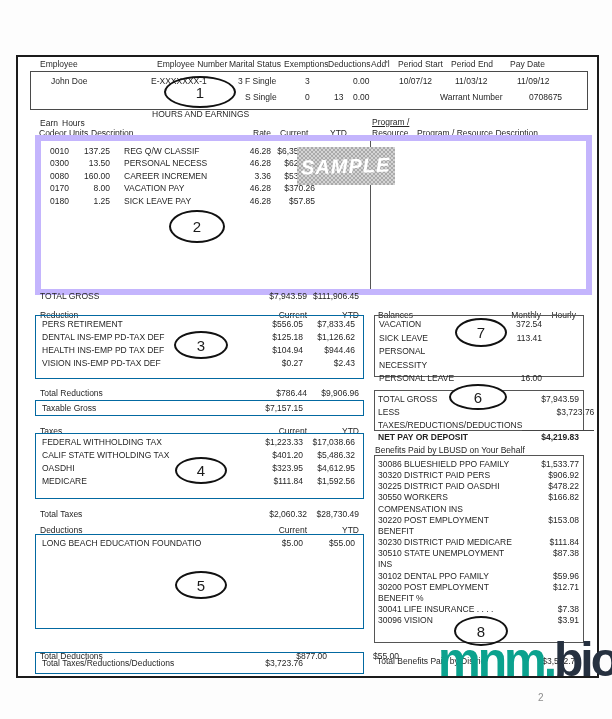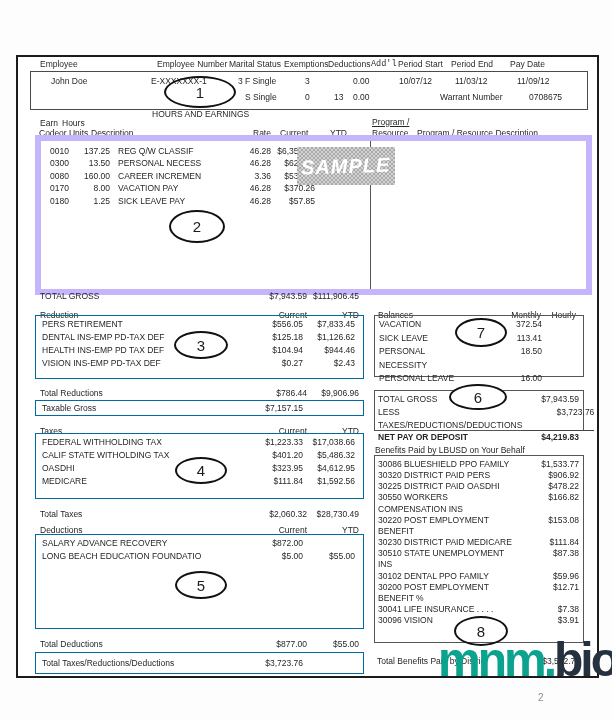--- a/index.html
+++ b/index.html
@@ -7,21 +7,21 @@
           font-family:"Liberation Sans",sans-serif;font-size:8.5px;color:#262626;}
   .frame{position:absolute;left:16px;top:55px;width:579px;height:619px;border:2px solid #1b1b1b;background:#fff;}
   .abs{position:absolute;white-space:nowrap;}
   
   .emp-box{position:absolute;left:12px;top:14px;width:556px;height:37px;border:1px solid #4a4a4a;}
   
   .earn-box{position:absolute;left:17px;top:78px;width:545px;height:148px;border:6px solid #c4b5fd;}
   .earn-div{position:absolute;left:329px;top:0;bottom:0;width:1px;background:#555;}
   .er-row{display:grid;grid-template-columns:9px 26px 34px 112px 49px 44px;line-height:12.4px;}
   .er-row .t-r{text-align:right;}
-  .er-desc{padding-left:8px;}
+  .er-desc{padding-left:14px;}
   
   .lrow{position:absolute;left:17px;width:329px;display:grid;grid-template-columns:190px 82px 52px 5px;line-height:12px;}
   .lrow .lab{padding-left:5px;}
   .lrow .t-r{text-align:right;}
   .lbox{position:absolute;left:17px;width:329px;border:1px solid #0369a1;box-sizing:border-box;}
   .lbox .inrow{display:grid;grid-template-columns:185px 82px 52px 5px;line-height:12.9px;}
   .lbox .inrow .lab{padding-left:6px;}
   .lbox .inrow .t-r{text-align:right;}
   
   .rbox{position:absolute;left:356px;width:210px;border:1px solid #555;box-sizing:border-box;}
@@ -53,21 +53,21 @@
 <body>
 
 <div class="canvas">
   <div class="frame">
 
     <span class="abs hdrlab" style="left:22px;top:2px;">Employee</span>
     <span class="abs hdrlab" style="left:139px;top:2px;">Employee Number</span>
     <span class="abs hdrlab" style="left:211px;top:2px;">Marital Status</span>
     <span class="abs hdrlab" style="left:266px;top:2px;">Exemptions</span>
     <span class="abs hdrlab" style="left:310px;top:2px;">Deductions</span>
-    <span class="abs hdrlab" style="left:353px;top:2px;font-family:Liberation Mono, monospace;">Add'l</span>
+    <span class="abs hdrlab" style="left:353px;top:2px;">Add'l</span>
     <span class="abs hdrlab" style="left:380px;top:2px;">Period Start</span>
     <span class="abs hdrlab" style="left:433px;top:2px;">Period End</span>
     <span class="abs hdrlab" style="left:492px;top:2px;">Pay Date</span>
 
     <div class="emp-box">
       <span class="abs" style="left:20px;top:4px;">John Doe</span>
       <span class="abs" style="left:120px;top:4px;">E-XXXXXXX-1</span>
       <span class="abs" style="left:207px;top:4px;">3</span>
       <span class="abs" style="left:214px;top:4px;">F  Single</span>
       <span class="abs" style="left:274px;top:4px;">3</span>
@@ -257,37 +257,31 @@
 
     <div class="lrow" style="top:467px;">
       <span class="lab">Deductions</span>
       <span class="t-r">Current</span>
       <span class="t-r">YTD</span>
         <span></span>
     </div>
     <div class="lbox" style="top:477px;height:95px;">
       <div style="padding-top:2px;">
         <div class="inrow">
-            <span class="lab">SALARY ADVANCE RECOVERY</span>
-            <span class="t-r">$872.00</span>
-            <span class="t-r"></span>
-            <span></span>
-          </div>
-        <div class="inrow">
             <span class="lab">LONG BEACH EDUCATION FOUNDATIO</span>
             <span class="t-r">$5.00</span>
             <span class="t-r">$55.00</span>
             <span></span>
           </div>
       </div>
     </div>
     <div class="circ" style="left:157px;top:514px;width:48px;height:24px;">
         <span>5</span>
       </div>
-    <div class="lrow" style="top:581px;">
+    <div class="lrow" style="top:593px;gap:20px;">
       <span class="lab">Total Deductions</span>
       <span class="t-r">$877.00</span>
       <span class="t-r">$55.00</span>
         <span></span>
     </div>
 
     <div class="lbox" style="top:595px;height:22px;">
       <div class="inrow" style="line-height:20px;">
         <span class="lab">Total Taxes/Reductions/Deductions</span>
         <span class="t-r">$3,723.76</span>
@@ -308,21 +302,20 @@
             <span class="t-r">372.54</span>
             <span></span>
           </div>
         <div class="balgrid">
             <span class="lab">SICK LEAVE</span>
             <span class="t-r">113.41</span>
             <span></span>
           </div>
         <div class="balgrid">
             <span class="lab">PERSONAL NECESSITY</span>
-            <span class="t-r">18.50</span>
             <span></span>
           </div>
         <div class="balgrid">
             <span class="lab">PERSONAL LEAVE</span>
             <span class="t-r">16.00</span>
             <span></span>
           </div>
       </div>
     </div>
     <div class="circ" style="left:437px;top:261px;width:48px;height:25px;">

